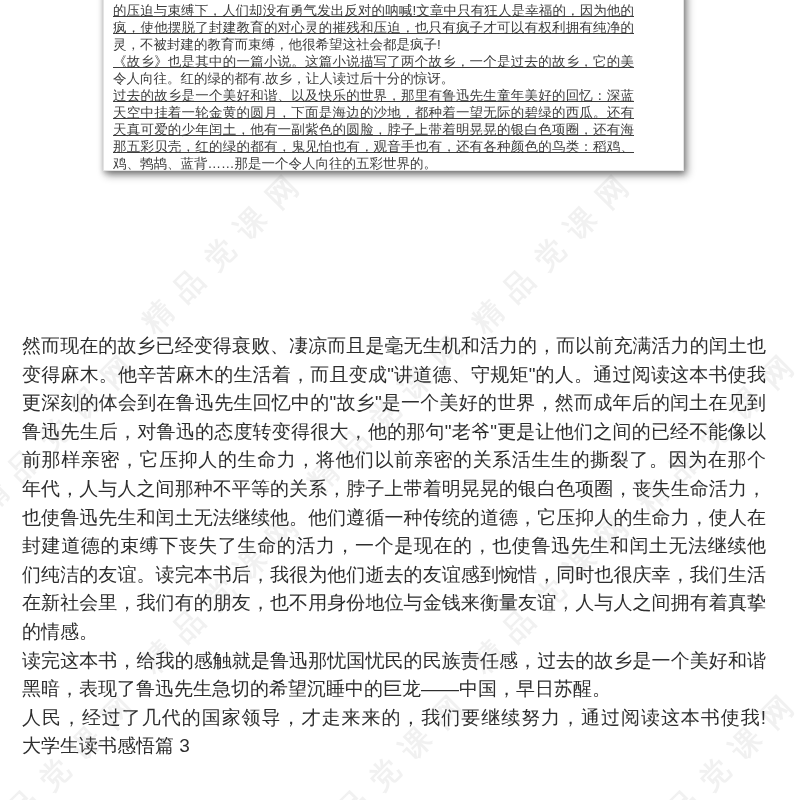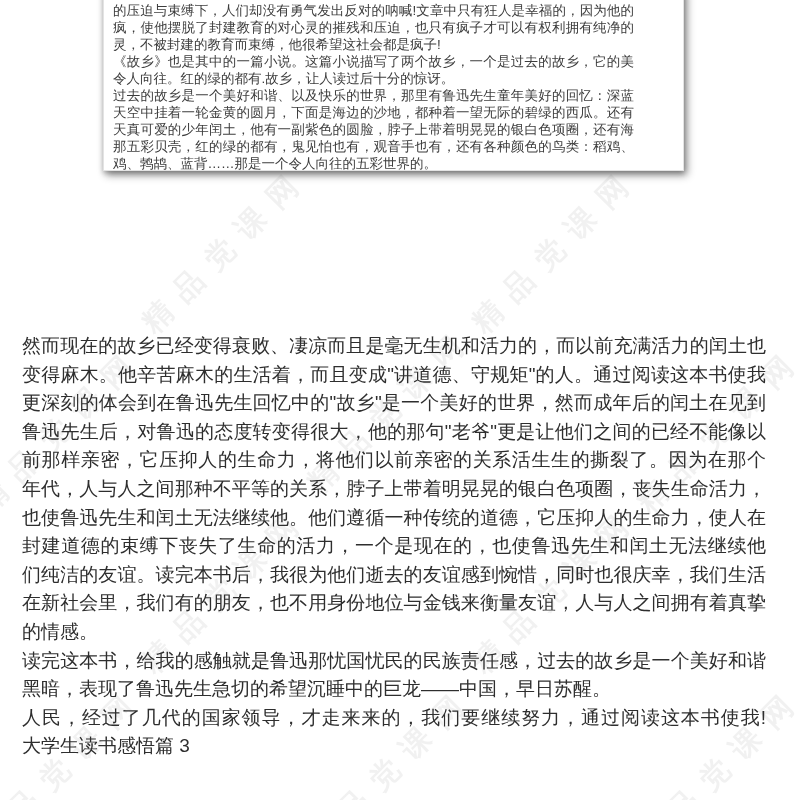--- a/index.html
+++ b/index.html
@@ -49,21 +49,21 @@
   .card-line {
     width: 521px;
     font-size: 13.5px;
     line-height: 17px;
     color: #3c3c3c;
     text-align: justify;
     white-space: normal;
     overflow: hidden;
     height: 17px;
   }
-  .card-line.full { text-align-last: justify; }
+  .card-line.full { text-align-last: justify; text-decoration: underline; }
 
   
   .body-text {
     position: absolute;
     left: 22px;
     top: 332px;
     width: 744px;
     z-index: 1;
   }
   .body-line {

